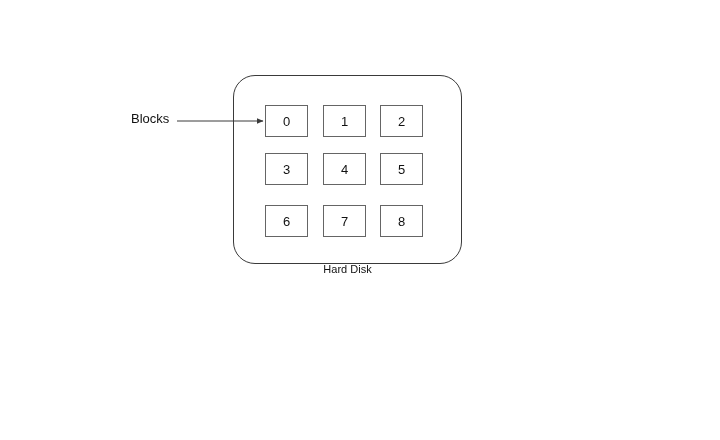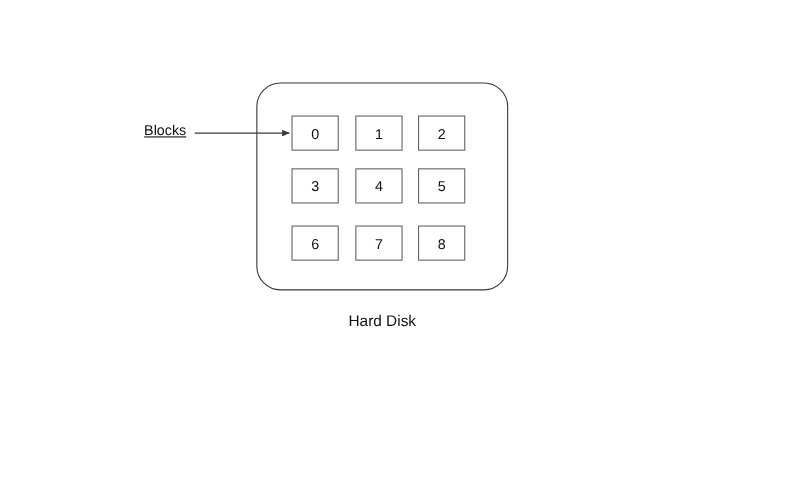--- a/index.html
+++ b/index.html
@@ -48,29 +48,28 @@
     color: #111111;
   }
   .callout-label {
     position: absolute;
     left: 131px;
     top: 112px;
     font-size: 13px;
     line-height: 1;
     white-space: nowrap;
     color: #111111;
-    text-decoration: underline;
   }
   .caption {
     position: absolute;
     left: 233px;
-    top: 284px;
+    top: 264px;
     width: 229px;
     text-align: center;
-    font-size: 14px;
+    font-size: 11px;
     line-height: 1;
     white-space: nowrap;
     color: #111111;
   }
   .arrow-svg {
     position: absolute;
     left: 0;
     top: 0;
     width: 720px;
     height: 440px;

